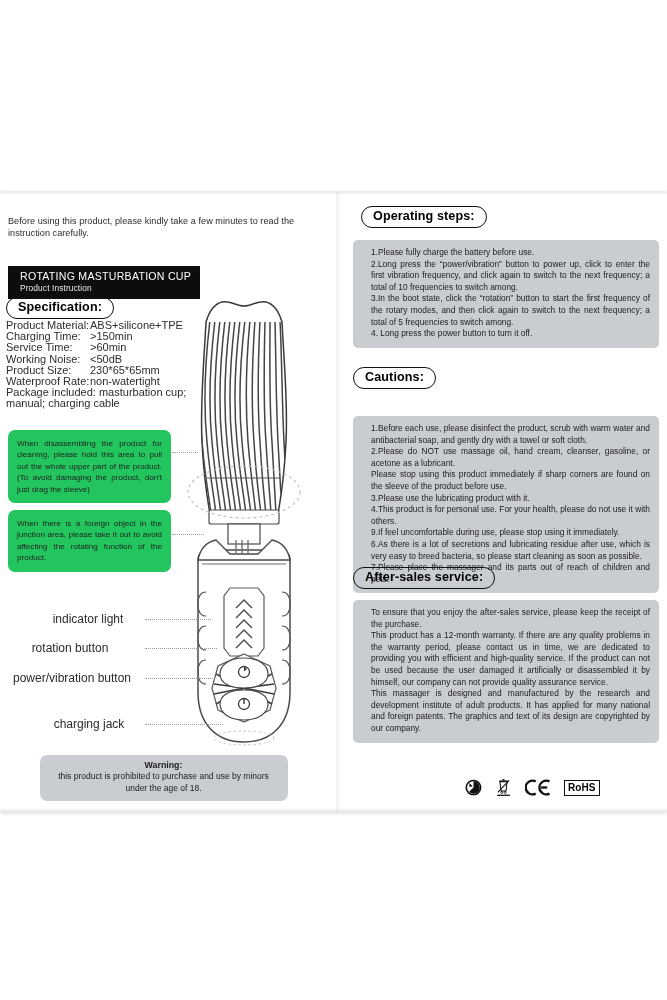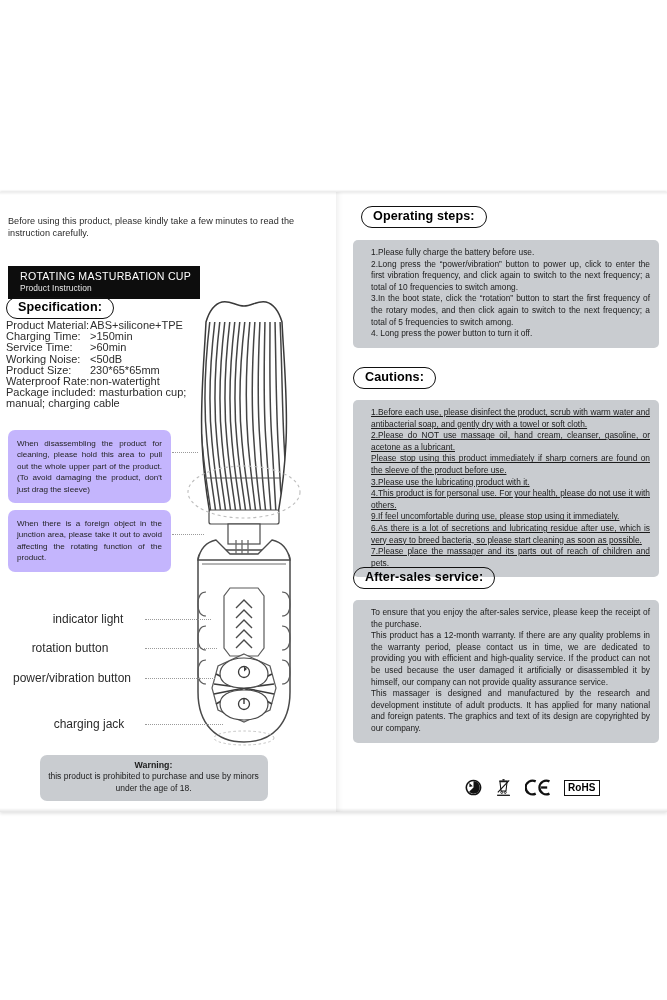--- a/index.html
+++ b/index.html
@@ -122,21 +122,21 @@
     color: #2d2d2d;
   }
   .spec .row { display: flex; white-space: nowrap; }
   .spec .k { width: 84px; flex: none; }
   .spec .v { flex: 1; }
   .spec .wrap { white-space: normal; }
 
   
   .note {
     position: absolute;
-    background: #c4b5fd;
+    background: #22c55e;
     border-radius: 7px;
     color: #1f1f1f;
     font-size: 8.1px;
     line-height: 11.4px;
     text-align: justify;
     padding: 8px 9px 8px 9px;
     box-sizing: border-box;
   }
   #note1 { left: 8px; top: 238px; width: 163px; }
   #note2 { left: 8px; top: 318px; width: 163px; }
@@ -154,21 +154,21 @@
     position: absolute;
     height: 0;
     border-top: 1.1px dotted #9a9a9a;
   }
 
   
   #warning {
     position: absolute;
     left: 40px;
     top: 563px;
-    width: 228px;
+    width: 248px;
     background: #c9ccd0;
     border-radius: 7px;
     padding: 5px 8px 7px 7px;
     box-sizing: border-box;
     text-align: center;
     color: #1c1c1c;
     font-size: 8.5px;
     line-height: 11.4px;
   }
   #warning .wtitle { font-weight: bold; font-size: 8.8px; }
@@ -393,21 +393,21 @@
 
     <div class="block" style="top:48px;">
       <p>1.Please fully charge the battery before use.</p>
       <p>2.Long press the “power/vibration” button to power up, click to enter the first vibration frequency, and click again to switch to the next frequency; a total of 10 frequencies to switch among.</p>
       <p>3.In the boot state, click the “rotation” button to start the first frequency of the rotary modes, and then click again to switch to the next frequency; a total of 5 frequencies to switch among.</p>
       <p>4. Long press the power button to turn it off.</p>
     </div>
 
     <div class="pill" style="left:8px; top:175px;">Cautions:</div>
 
-    <div class="block" style="top:208px;text-decoration:underline;">
+    <div class="block" style="top:224px;">
       <p>1.Before each use, please disinfect the product, scrub with warm water and antibacterial soap, and gently dry with a towel or soft cloth.</p>
       <p>2.Please do NOT use massage oil, hand cream, cleanser, gasoline, or acetone as a lubricant.</p>
       <p>Please stop using this product immediately if sharp corners are found on the sleeve of the product before use.</p>
       <p>3.Please use the lubricating product with it.</p>
       <p>4.This product is for personal use. For your health, please do not use it with others.</p>
       <p>9.If feel uncomfortable during use, please stop using it immediately.</p>
       <p>6.As there is a lot of secretions and lubricating residue after use, which is very easy to breed bacteria, so please start cleaning as soon as possible.</p>
       <p>7.Please place the massager and its parts out of reach of children and pets.</p>
     </div>
 

